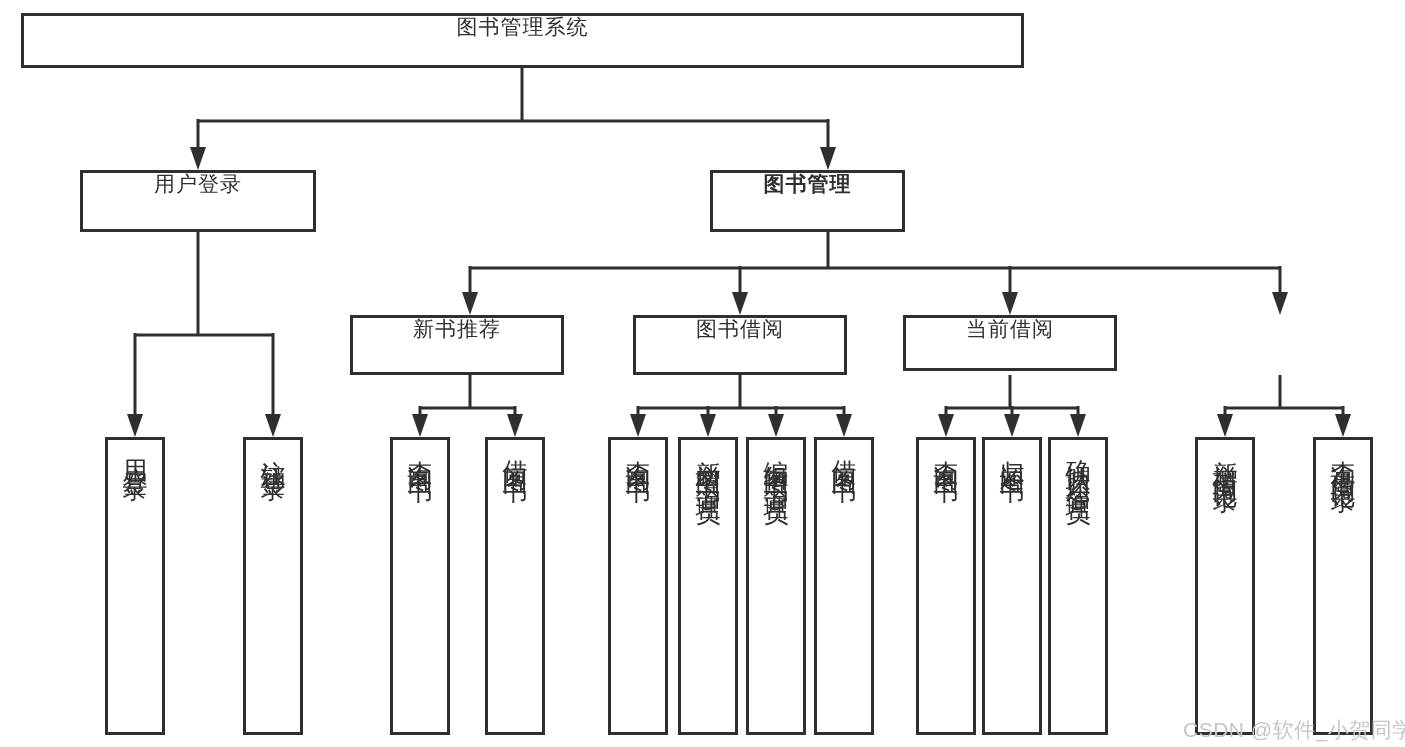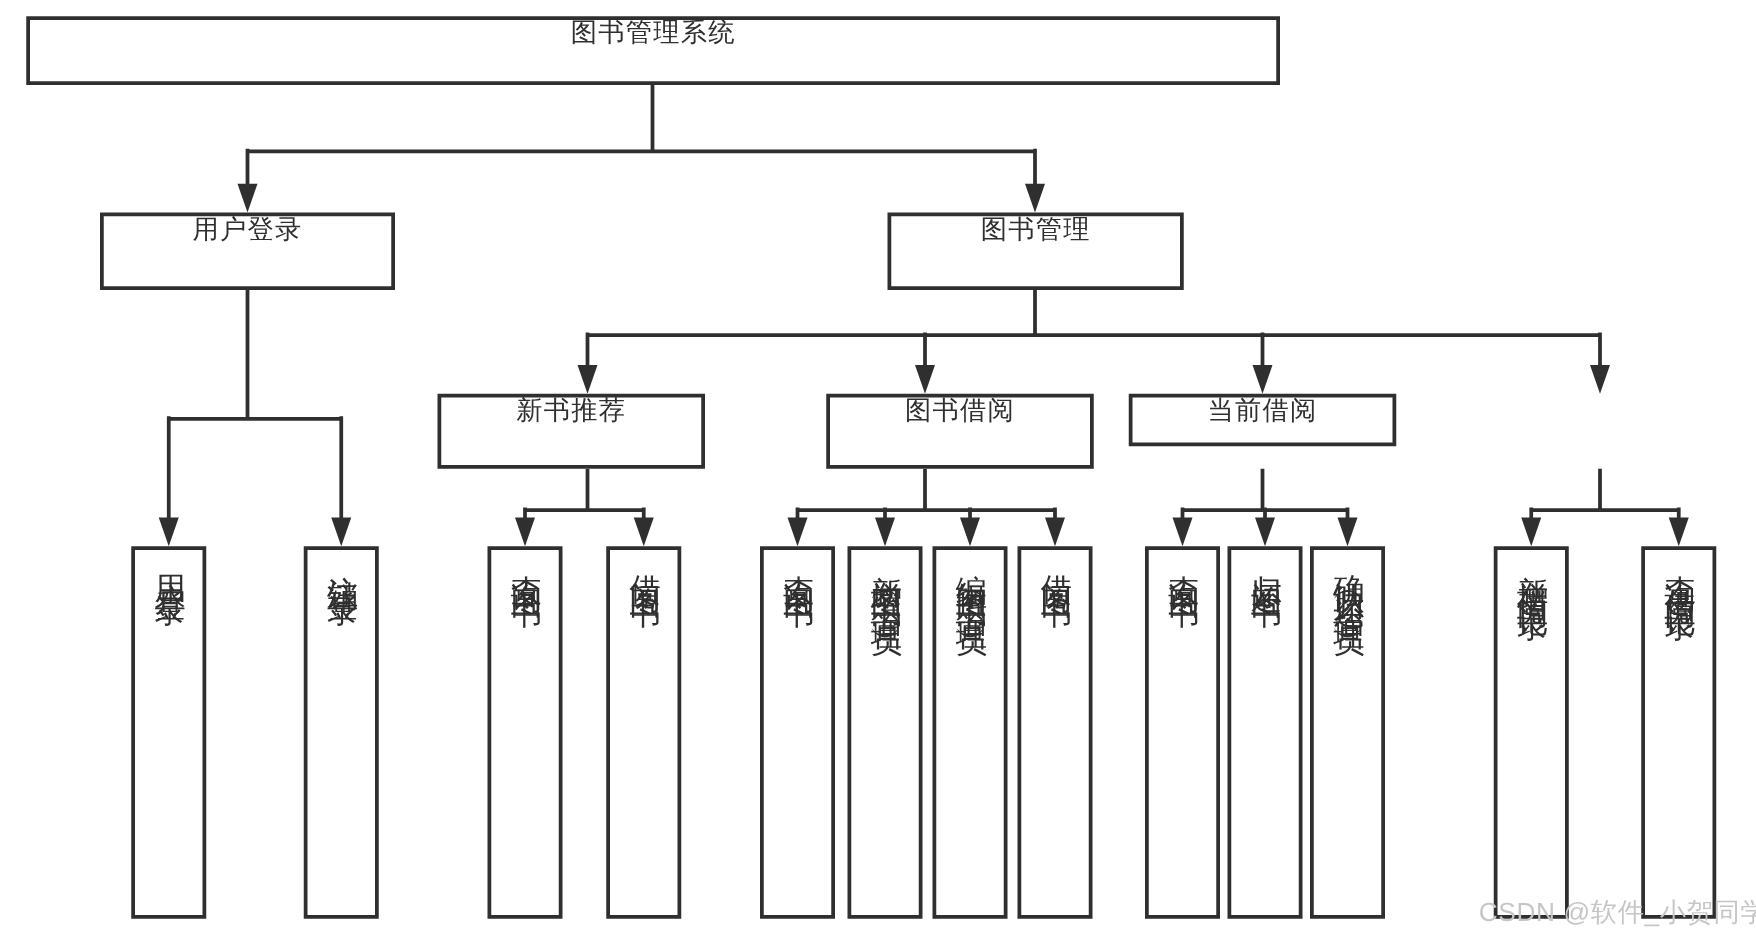--- a/index.html
+++ b/index.html
@@ -73,31 +73,31 @@
     </g>
   </svg>
 
   <div class="box hbox" style="left:21px;top:13px;width:1003px;height:55px;">
     <span>图书管理系统</span>
   </div>
 
   <div class="box hbox" style="left:80px;top:170px;width:236px;">
     <span>用户登录</span>
   </div>
-  <div class="box hbox" style="left:710px;top:170px;width:237px;">
+  <div class="box hbox" style="left:710px;top:170px;width:195px;font-weight:bold;">
     <span>图书管理</span>
   </div>
 
   <div class="box hbox" style="left:350px;top:315px;width:214px;height:60px;">
     <span>新书推荐</span>
   </div>
-  <div class="box hbox" style="left:633px;top:315px;width:214px;height:60px;margin-left:28px;">
+  <div class="box hbox" style="left:633px;top:315px;width:214px;height:60px;">
     <span>图书借阅</span>
   </div>
-  <div class="box hbox" style="left:903px;top:315px;width:214px;height:42px;">
+  <div class="box hbox" style="left:903px;top:315px;width:214px;height:56px;">
     <span>当前借阅</span>
   </div>
 
   <div class="box vbox" style="left:105px;">
     <span class="vtext">用户登录</span>
   </div>
   <div class="box vbox" style="left:243px;">
     <span class="vtext">注销登录</span>
   </div>
 

